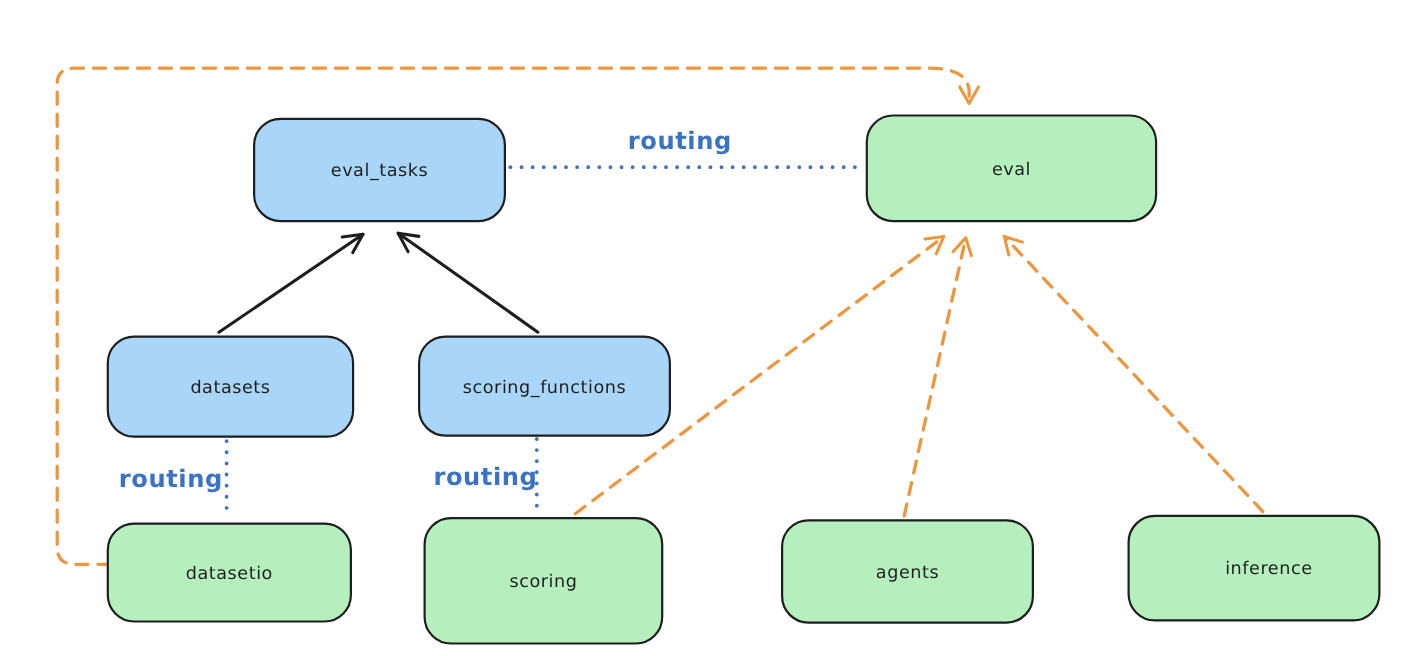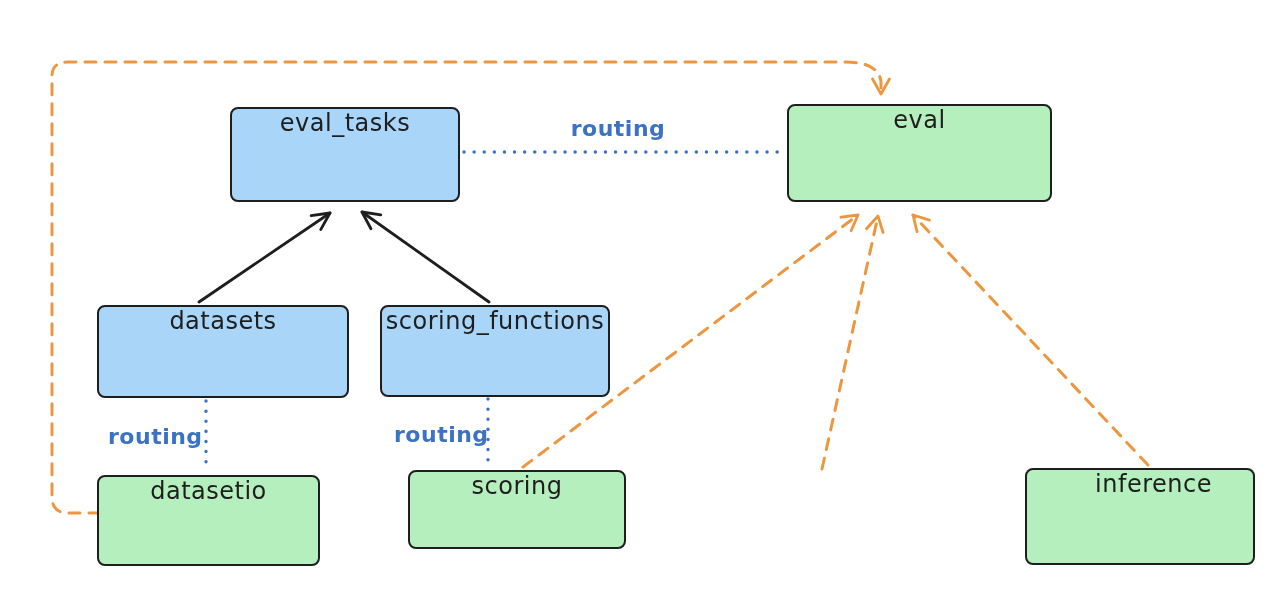--- a/index.html
+++ b/index.html
@@ -18,24 +18,25 @@
   svg.connectors {
     position: absolute;
     left: 0;
     top: 0;
     width: 1280px;
     height: 596px;
   }
   .node {
     position: absolute;
     border: 2.8px solid var(--node-border, #1e1e1e);
-    border-radius: 8px;
+    border-radius: 25px;
     display: flex;
+    align-items: center;
     justify-content: center;
-    font-size: 24px;
+    font-size: 16px;
     letter-spacing: 0.5px;
     color: var(--text, #1e1e1e);
     box-sizing: border-box;
   }
   .node.blue  { background: var(--blue-fill, #a8d5f8); }
   .node.green { background: var(--green-fill, #b5efbd); }
   .edge-label {
     position: absolute;
     color: var(--blue-line, #3b72c4);
     font-weight: 600;
@@ -81,36 +82,39 @@
   </svg>
 
   <div class="node blue" style="left:230px; top:107px; width:230px; height:95px;">
     <span>eval_tasks</span>
   </div>
 
   <div class="node green" style="left:787px; top:104px; width:265px; height:98px;">
     <span>eval</span>
   </div>
 
-  <div class="node blue" style="left:97px; top:305px; width:252px; height:93px;">
+  <div class="node blue" style="left:97px; top:305px; width:225px; height:93px;">
     <span>datasets</span>
   </div>
 
   <div class="node green" style="left:97px; top:475px; width:223px; height:91px;">
     <span>datasetio</span>
   </div>
 
   <div class="node blue" style="left:380px; top:305px; width:230px; height:92px;">
     <span>scoring_functions</span>
   </div>
 
-  <div class="node green" style="left:385px; top:470px; width:218px; height:79px;margin-left:23px;">
+  <div class="node green" style="left:385px; top:470px; width:218px; height:116px;">
     <span>scoring</span>
   </div>
 
+  <div class="node green" style="left:710px; top:472px; width:230px; height:95px;">
+    <span>agents</span>
+  </div>
 
   <div class="node green" style="left:1025px; top:468px; width:230px; height:97px;padding-left:27px;">
     <span>inference</span>
   </div>
 
   <div class="edge-label" style="left:558px; top:116px; width:120px;">routing</div>
 
   <div class="edge-label" style="left:108px; top:424px; width:88px;">routing</div>
 
   <div class="edge-label" style="left:394px; top:422px; width:88px;">routing</div>

